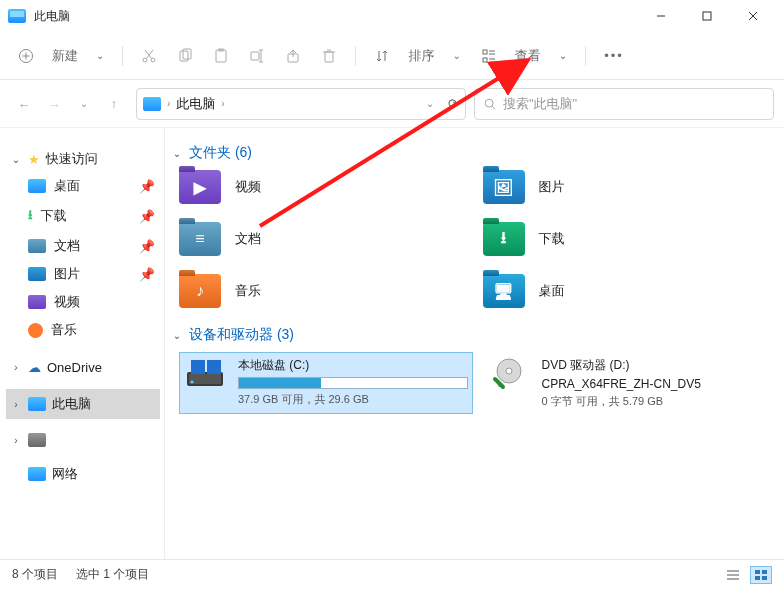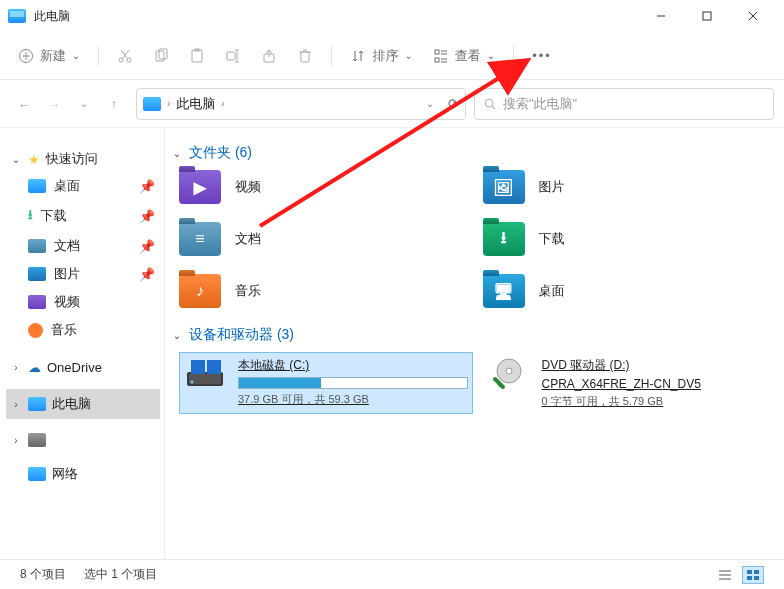--- a/index.html
+++ b/index.html
@@ -7,21 +7,21 @@
   
   .titlebar { height: 32px; display: flex; align-items: center; padding: 0 8px; }
   .titlebar .app-icon { width: 18px; height: 14px; background: linear-gradient(#49c0ff,#1e90ff); border-radius: 2px; margin-right: 8px; position: relative; }
   .titlebar .app-icon::before { content:""; position:absolute; top:2px; left:2px; right:2px; height:6px; background:#8ad8ff; }
   .titlebar .title { font-size: 12px; }
   .winctrl { margin-left: auto; display:flex; }
   .winctrl div { width: 46px; height: 28px; display:flex; align-items:center; justify-content:center; color:#333; }
   .winctrl svg { width:10px; height:10px; stroke:#333; }
   
   .toolbar { height: 48px; display:flex; align-items:center; padding: 0 10px; gap: 4px; border-bottom: 1px solid #e8e8e8; color:#6d6d6d; }
-  .tb-btn { display:flex; align-items:center; gap:6px; padding: 6px 8px; border-radius:4px; }
+  .tb-btn { display:flex; align-items:center; gap:18px; padding: 6px 8px; border-radius:4px; }
   .tb-btn svg { width:16px; height:16px; }
   .tb-sep { width:1px; height:20px; background:#e3e3e3; margin:0 6px; }
   
   .navbar { height: 48px; display:flex; align-items:center; padding: 0 10px; gap:8px; border-bottom:1px solid #f0f0f0; }
   .nav-arrows { display:flex; gap:2px; align-items:center; }
   .nav-arrows div { width:28px; height:28px; display:flex; align-items:center; justify-content:center; color:#999; }
   .addr { flex:1; height:32px; border:1px solid #d8d8d8; border-radius:4px; display:flex; align-items:center; padding:0 6px; gap:6px; }
   .addr-icon { width:18px; height:14px; background:linear-gradient(#49c0ff,#1e90ff); border-radius:2px; }
   .addr-chev { color:#888; font-size:10px; }
   .addr-refresh { margin-left:auto; color:#666; }
@@ -36,30 +36,30 @@
   .pin { margin-left:auto; color:#777; }
   .star { color:#ffc83d; }
   .chev { width:12px; text-align:center; color:#555; font-size:10px; }
   
   .main { flex:1; padding: 12px 8px 0 6px; overflow:auto; }
   .section-head { display:flex; align-items:center; gap:6px; color:#0067c0; font-size:14px; margin:4px 0 8px 0; }
   .section-head .chev { color:#555; }
   .folders { display:grid; grid-template-columns: 1fr 1fr; row-gap:18px; column-gap:10px; margin-bottom:18px; padding-left:8px; }
   .folder { display:flex; align-items:center; gap:14px; }
   .folder .big { width:42px; height:34px; border-radius:4px; position:relative; }
-  .drives { display:grid; grid-template-columns: 1fr 1fr; gap:10px; padding-left:8px;text-decoration:underline; }
+  .drives { display:grid; grid-template-columns: 1fr 1fr; gap:10px; padding-left:8px; }
   .drive { display:flex; gap:12px; padding:4px; border:1px solid transparent; }
   .drive.selected { background:#cde8ff; border:1px solid #7dbfe8; }
   .drive .dicon { width:42px; height:34px; display:flex; align-items:center; justify-content:center; }
   .drive-body { flex:1; display:flex; flex-direction:column; gap:3px; font-size:12px; }
   .bar { height:12px; border:1px solid #8cb3c9; background:#fff; }
   .bar .fill { height:100%; background:#2fa3d9; }
   .sub { color:#555; font-size:11px; }
   
-  .status { position:absolute; bottom:0; left:0; right:0; height:30px; border-top:1px solid #e8e8e8; display:flex; align-items:center; padding:0 20px; gap:18px; font-size:12px; color:#444; }
+  .status { position:absolute; bottom:0; left:0; right:0; height:30px; border-top:1px solid #e8e8e8; display:flex; align-items:center; padding:0 12px; gap:18px; font-size:12px; color:#444; }
   .status .views { margin-left:auto; display:flex; gap:6px; }
   .status .views div{ width:22px;height:18px;border:1px solid transparent; display:flex;align-items:center;justify-content:center;}
   .status .views div.active{background:#cde8ff;border-color:#7dbfe8;}
   
   .arrow-ann { position:absolute; left:250px; top:36px; pointer-events:none; }
   
   .icon-folder-purple{background:linear-gradient(#8a64d6,#6a3ec0);} 
   .icon-folder-bluepic{background:linear-gradient(#2f9fe0,#1b72b3);} 
   .icon-folder-doc{background:linear-gradient(#6aa7c9,#3e7fa6);} 
   .icon-folder-green{background:linear-gradient(#1dbb7c,#0a8f5b);} 
@@ -326,21 +326,21 @@
               <rect x="6" y="2" width="14" height="14" fill="#1f6fd0"></rect>
               <rect x="22" y="2" width="14" height="14" fill="#1f6fd0"></rect>
               <circle cx="7" cy="24" r="1.5" fill="#6cf"></circle>
             </svg>
         </div>
         <div class="drive-body">
           <span>本地磁盘 (C:)</span>
           <div class="bar">
               <div class="fill" id="c-fill" style="width: 36%;"></div>
             </div>
-          <span class="sub">37.9 GB 可用，共 59.3 GB</span>
+          <span class="sub">37.9 GB 可用，共 29.6 GB</span>
         </div>
       </div>
       <div class="drive">
         <div class="dicon">
           <svg width="40" height="34" viewBox="0 0 40 34">
               <circle cx="20" cy="14" r="12" fill="#d8d8d8" stroke="#999"></circle>
               <circle cx="20" cy="14" r="3" fill="#fff" stroke="#999"></circle>
               <path d="M6 22 L14 30 L10 30 Z" fill="#3fbf4f"></path>
               <path d="M6 22 L14 30" stroke="#2a8a36" stroke-width="4" stroke-linecap="round"></path>
             </svg>

